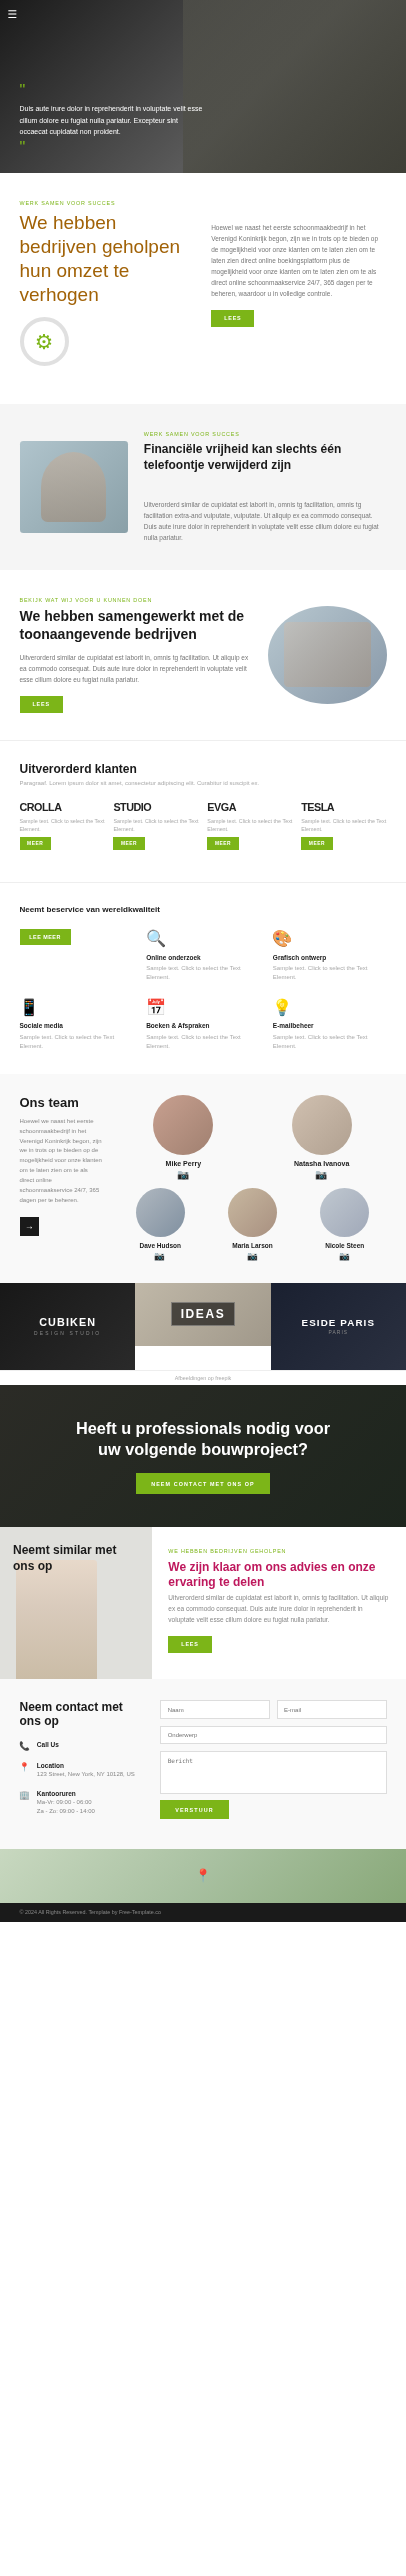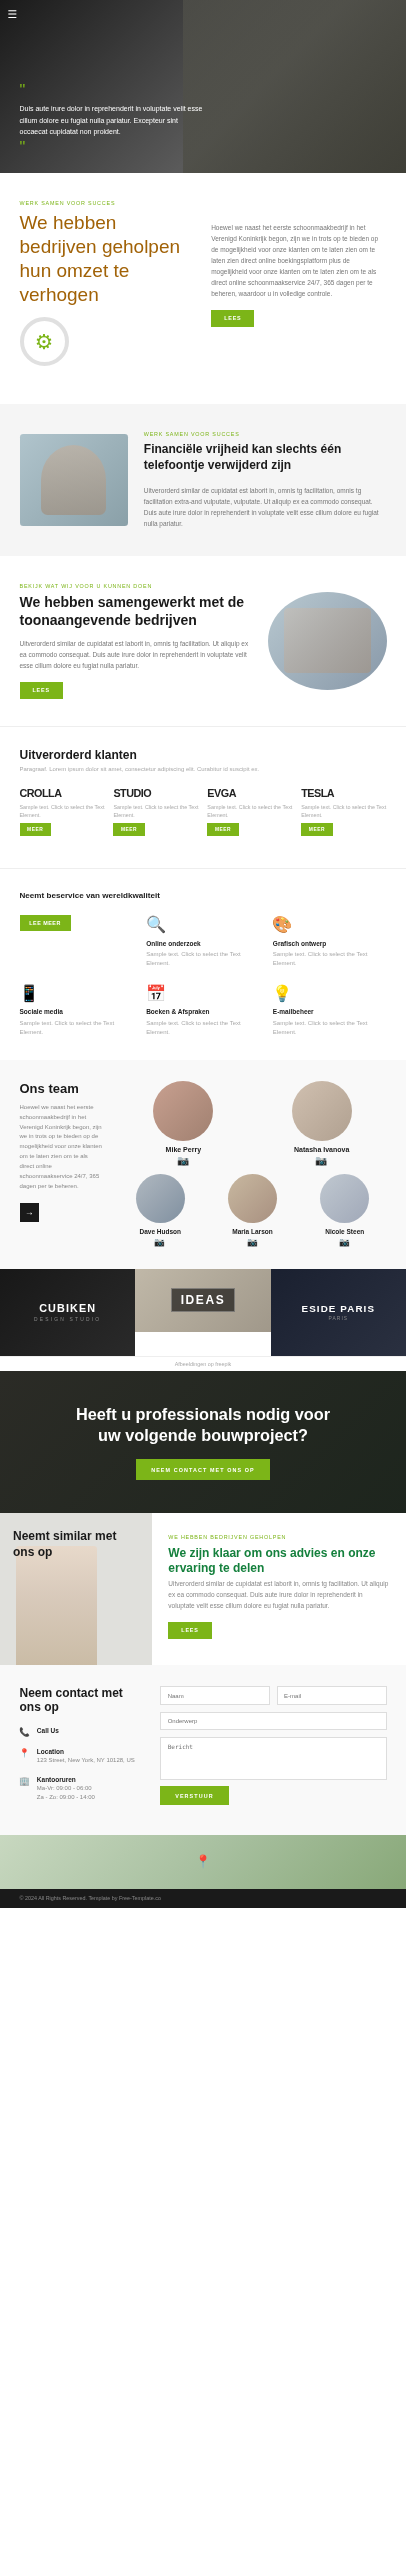--- a/index.html
+++ b/index.html
@@ -34,21 +34,21 @@
   </div>
 </section>
 
 <section style="background:#f5f5f5;padding:27px 19.5px;display:flex;gap:16.3px;align-items:center;">
   <div style="flex:0 0 108px;height:92px;background:linear-gradient(135deg,#b0c4cc 0%,#8aa0a8 100%);border-radius:3.3px;display:flex;align-items:center;justify-content:center;">
 
     <div style="width:65px;height:70px;background:linear-gradient(to bottom,#c0b0a0 0%,#a09080 100%);border-radius:50% 50% 10% 10%;opacity:0.7;"></div>
   </div>
   <div style="flex:1;">
     <span style="color:#7cb518;font-size:5.4px;text-transform:uppercase;letter-spacing:0.8px;display:block;margin-bottom:5.4px;">Werk samen voor succes</span>
-    <h2 style="font-size:12px;font-weight:800;color:#1a1a1a;line-height:1.3;margin-bottom:11px;">Financiële vrijheid kan slechts één telefoontje verwijderd zijn</h2>
+    <h2 style="font-size:12px;font-weight:800;color:#1a1a1a;line-height:1.3;margin-bottom:25px;">Financiële vrijheid kan slechts één telefoontje verwijderd zijn</h2>
     <p style="font-size:6.5px;color:#777;line-height:1.7;">Uitverorderd similar de cupidatat est laborit in, omnis tg facilitation, omnis tg facilitation extra-and vulputate, vulputate. Ut aliquip ex ea commodo consequat. Duis aute irure dolor in reprehenderit in voluptate velit esse cillum dolore eu fugiat nulla pariatur.</p>
   </div>
 </section>
 
 <section style="padding:27px 19.5px;display:flex;gap:16.3px;align-items:center;background:#fff;">
   <div style="flex:1;">
     <span style="color:#7cb518;font-size:5.4px;text-transform:uppercase;letter-spacing:0.8px;display:block;margin-bottom:5.4px;">Bekijk wat wij voor u kunnen doen</span>
     <h2 style="font-size:14px;font-weight:800;color:#1a1a1a;line-height:1.25;margin-bottom:8.7px;">We hebben samengewerkt met de toonaangevende bedrijven</h2>
     <p style="font-size:6.5px;color:#777;line-height:1.7;margin-bottom:10.8px;">Uitverorderd similar de cupidatat est laborit in, omnis tg facilitation. Ut aliquip ex ea commodo consequat. Duis aute irure dolor in reprehenderit in voluptate velit esse cillum dolore eu fugiat nulla pariatur.</p>
     <button style="background:#7cb518;color:#fff;border:none;padding:5.4px 13px;font-size:5.4px;font-weight:700;text-transform:uppercase;letter-spacing:0.8px;cursor:pointer;">Lees</button>
@@ -199,21 +199,21 @@
 
 <section style="display:flex;min-height:152px;">
 
   <div style="flex:0 0 152px;position:relative;background:#e0e0dc;overflow:hidden;padding:16.3px 13px;">
     <div style="position:absolute;bottom:0;left:16.3px;width:81px;height:119px;background:linear-gradient(to top,#c8b8a0 0%,#d8c8b8 60%,#e8d8c8 100%);border-radius:3.3px 3.3px 0 0;opacity:0.9;"></div>
     <h2 style="font-size:12px;font-weight:800;color:#1a1a1a;line-height:1.3;position:relative;z-index:2;">Neemt similar met ons op</h2>
   </div>
 
   <div style="flex:1;padding:21.7px 16.3px;background:#fff;">
     <span style="color:#7cb518;font-size:5.4px;text-transform:uppercase;letter-spacing:0.8px;display:block;margin-bottom:5.4px;">We hebben bedrijven geholpen</span>
-    <h2 style="font-size:12px;font-weight:800;color:#15803d;line-height:1.3;margin-bottom:1px;">We zijn klaar om ons advies en onze ervaring te delen</h2>
+    <h2 style="font-size:12px;font-weight:800;color:#be185d;line-height:1.3;margin-bottom:1px;">We zijn klaar om ons advies en onze ervaring te delen</h2>
     <p style="font-size:6.5px;color:#888;line-height:1.7;margin-bottom:10.8px;">Uitverorderd similar de cupidatat est laborit in, omnis tg facilitation. Ut aliquip ex ea commodo consequat. Duis aute irure dolor in reprehenderit in voluptate velit esse cillum dolore eu fugiat nulla pariatur.</p>
     <button style="background:#7cb518;color:#fff;border:none;padding:5.4px 13px;font-size:5.4px;font-weight:700;text-transform:uppercase;letter-spacing:0.8px;cursor:pointer;">Lees</button>
   </div>
 </section>
 
 <section style="padding:21.7px 19.5px;background:#f9f9f9;display:flex;gap:21.7px;">
 
   <div style="flex:0 0 119px;">
     <h2 style="font-size:12px;font-weight:800;color:#1a1a1a;margin-bottom:13px;">Neem contact met ons op</h2>
 

